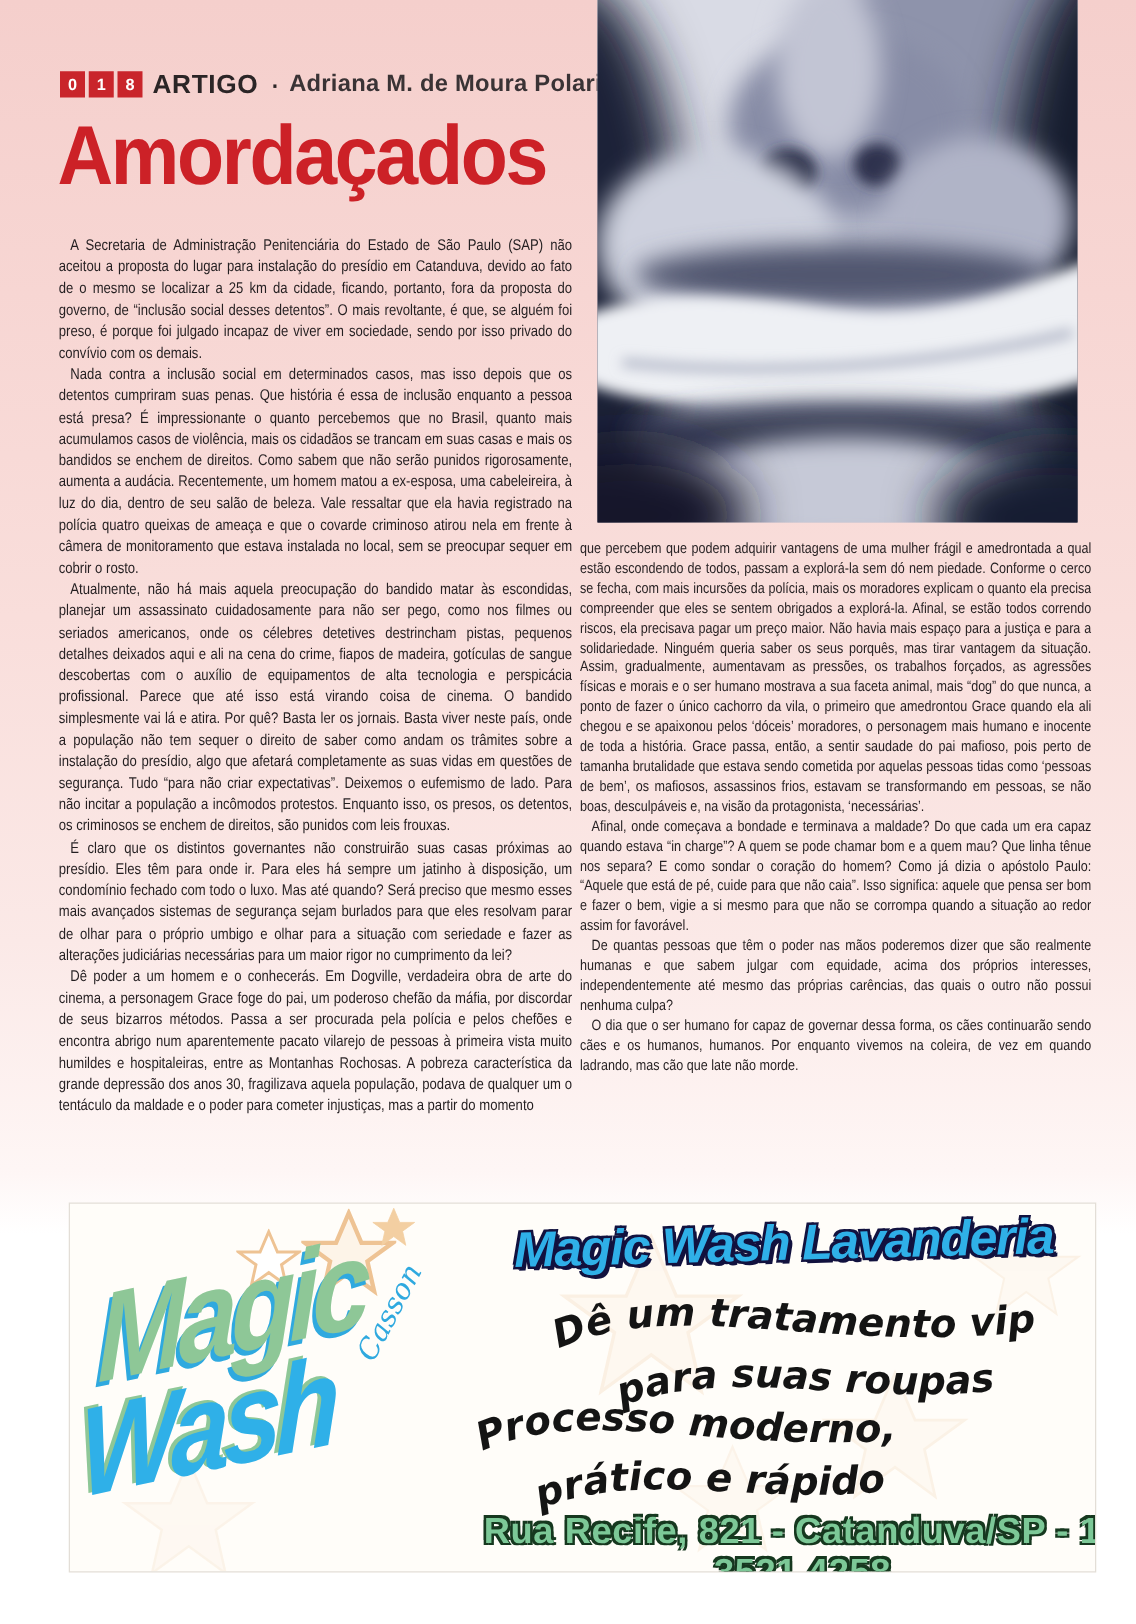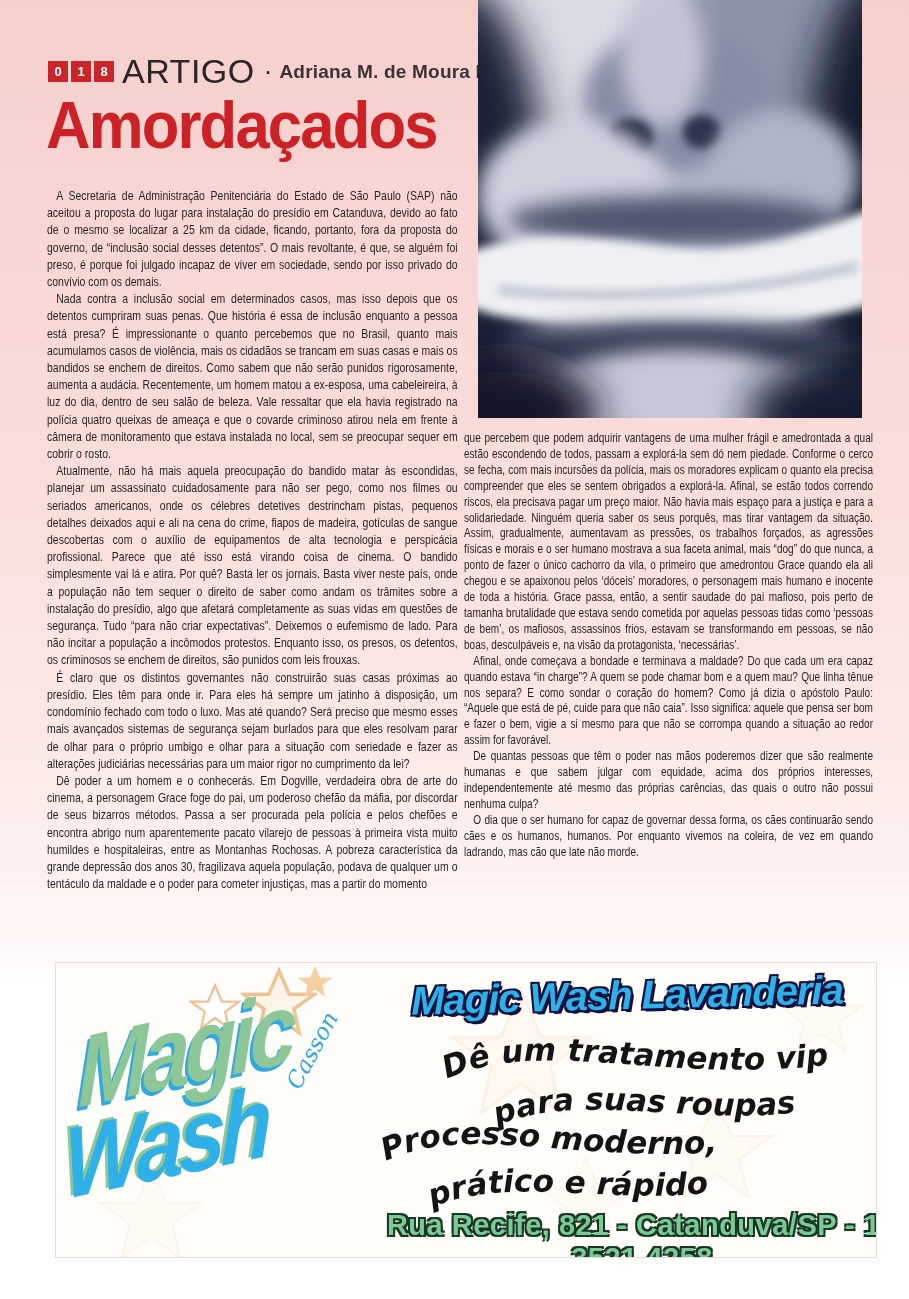--- a/index.html
+++ b/index.html
@@ -5,21 +5,21 @@
   html,body{margin:0;padding:0;}
   body{width:909px;height:1299px;position:relative;font-family:"Liberation Sans",sans-serif;
        background:#fff;overflow:hidden;}
   .page{position:absolute;inset:0;
     background:linear-gradient(180deg,#f5cfcc 0%,#f7d6d3 18%,#f9dedb 38%,#fbe9e7 58%,#fef6f5 72%,#ffffff 76%,#ffffff 100%);}
 
   
   .hdr{position:absolute;left:48px;top:52px;display:flex;align-items:center;}
   .numbox{display:inline-flex;width:20px;height:21px;background:#c9252b;color:#fff;
     align-items:center;justify-content:center;font-size:13px;font-weight:bold;margin-right:3px;}
-  .section{font-size:34px;color:#2b2526;letter-spacing:.5px;margin-left:5px;}
+  .section{font-size:21px;color:#2b2526;letter-spacing:.5px;margin-left:5px;font-weight:bold;}
   .dot{font-size:26px;color:#2b2526;margin:0 7px 0 9px;}
   .author{font-size:19px;font-weight:bold;color:#3a3335;letter-spacing:.2px;}
 
   .title{position:absolute;left:46px;top:88px;font-size:67px;font-weight:bold;color:#cc2127;
     letter-spacing:-2px;transform:scaleX(.92);transform-origin:0 0;line-height:1.1;margin:0;}
 
   
   .photo{position:absolute;left:478px;top:0;width:384px;height:418px;}
   .photo svg{display:block;}
 

